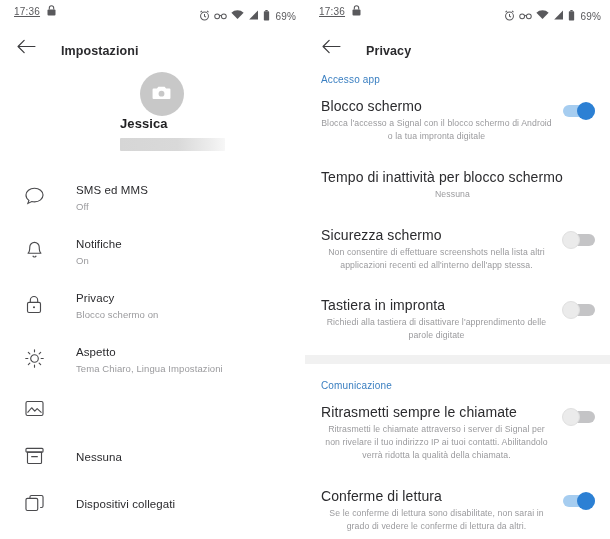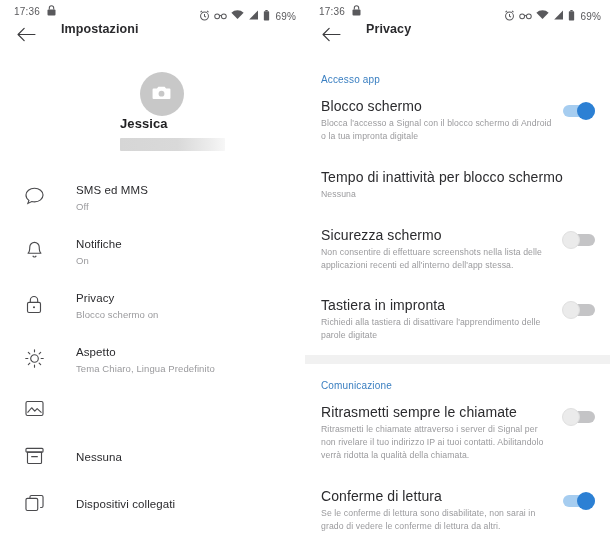--- a/index.html
+++ b/index.html
@@ -11,27 +11,27 @@
   }
   .screens { display:flex; width:610px; height:539px; }
   .panel { width:305px; height:539px; background:#fff; position:relative; overflow:hidden; }
 
   
   .statusbar {
     height:22px; display:flex; align-items:center;
     padding:0 9px 0 14px; font-size:10px; color:#59595c;
     letter-spacing:.2px;
   }
-  .sb-left { display:flex; align-items:center; gap:7px; }
+  .sb-left { display:flex; align-items:center; gap:7px;text-decoration:underline; }
   .sb-right { margin-left:auto; display:flex; align-items:center; gap:4px;margin-top:10px; }
   .sb-right .pct { font-size:10px; color:#59595c; margin-left:1px; }
   .sb-icon { display:block; }
 
   
-  .appbar { height:36px; display:flex; align-items:flex-start; padding:0 0 0 14px; }
+  .appbar { height:36px; display:flex; align-items:flex-end; padding:0 0 0 14px; }
   .back-btn { width:24px; height:24px; display:flex; align-items:center; justify-content:center; }
   .appbar-title {
     font-size:12.5px; color:#2b2b2e; font-weight:bold;
     margin-left:23px; letter-spacing:.1px;
   }
 
   
   .profile { display:flex; align-items:center; padding:14px 0 14px 18px;flex-direction:column; }
   .avatar {
     width:44px; height:44px; border-radius:50%;
@@ -58,21 +58,21 @@
     font-size:10px; color:#3a7fc1; padding:16px 8px 0 16px; letter-spacing:.15px;
   }
   .pref {
     display:flex; align-items:flex-start;
     padding:13px 14px 13px 16px;
   }
   .pref-body { flex:1 1 auto; padding-right:10px; }
   .pref-title { font-size:14px; color:#2b2b2e; letter-spacing:.1px; }
   .pref-sub {
     font-size:8.7px; color:#9a9a9d; margin-top:3px;
-    line-height:1.48; letter-spacing:.1px;
+    line-height:1.48; letter-spacing:.1px;text-align:center;
   }
   .pref-noswitch { padding-right:16px; }
 
   
   .switch { position:relative; width:34px; height:20px; flex:0 0 auto; margin-top:3px; }
   .track { position:absolute; top:4px; left:1px; width:32px; height:12px; border-radius:6px; }
   .thumb { position:absolute; top:1px; width:18px; height:18px; border-radius:50%; }
   .switch.on  .track { background:#a6cdf0; }
   .switch.on  .thumb { left:15px; background:#2c80d4; }
   .switch.off .track { background:#c4c4c6; }
@@ -201,21 +201,21 @@
         <span class="menu-icon">
           <svg width="19" height="19" viewBox="0 0 20 20">
               <circle cx="10" cy="10" r="4" stroke="#4a4a4d" stroke-width="1.2" fill="none"></circle>
               <g stroke="#4a4a4d" stroke-width="1.2" stroke-linecap="round">
                 <path d="M10 0.8v2.2M10 17v2.2M0.8 10h2.2M17 10h2.2M3.5 3.5l1.6 1.6M14.9 14.9l1.6 1.6M16.5 3.5l-1.6 1.6M5.1 14.9l-1.6 1.6"></path>
               </g>
             </svg>
         </span>
         <span class="menu-text">
           <span class="menu-label">Aspetto</span>
-          <span class="menu-sub" style="display:block">Tema Chiaro, Lingua Predefinito</span>
+          <span class="menu-sub" style="display:block">Tema Chiaro, Lingua Impostazioni</span>
         </span>
       </div>
 
       <div class="menu-item">
         <span class="menu-icon">
           <svg width="19" height="17" viewBox="0 0 20 18">
               <rect x="1" y="1.6" width="18" height="14.8" rx="1.6" stroke="#4a4a4d" stroke-width="1.2" fill="none"></rect>
               <path d="M2.6 13.4 7 8.2l3.3 3.6 2.5-2.6 4.6 4.2" stroke="#4a4a4d" stroke-width="1.2" fill="none" stroke-linejoin="round"></path>
             </svg>
         </span>
@@ -333,21 +333,21 @@
     <div class="pref pref-noswitch">
       <div class="pref-body">
         <div class="pref-title">Tempo di inattività per blocco schermo</div>
         <div class="pref-sub">Nessuna</div>
       </div>
     </div>
 
     <div class="pref">
       <div class="pref-body">
         <div class="pref-title">Sicurezza schermo</div>
-        <div class="pref-sub">Non consentire di effettuare screenshots nella lista delle applicazioni recenti ed all'interno dell'app stessa.</div>
+        <div class="pref-sub">Non consentire di effettuare screenshots nella lista altri applicazioni recenti ed all'interno dell'app stessa.</div>
       </div>
       <div class="switch off">
         <span class="track"></span>
         <span class="thumb"></span>
       </div>
     </div>
 
     <div class="pref">
       <div class="pref-body">
         <div class="pref-title">Tastiera in impronta</div>

